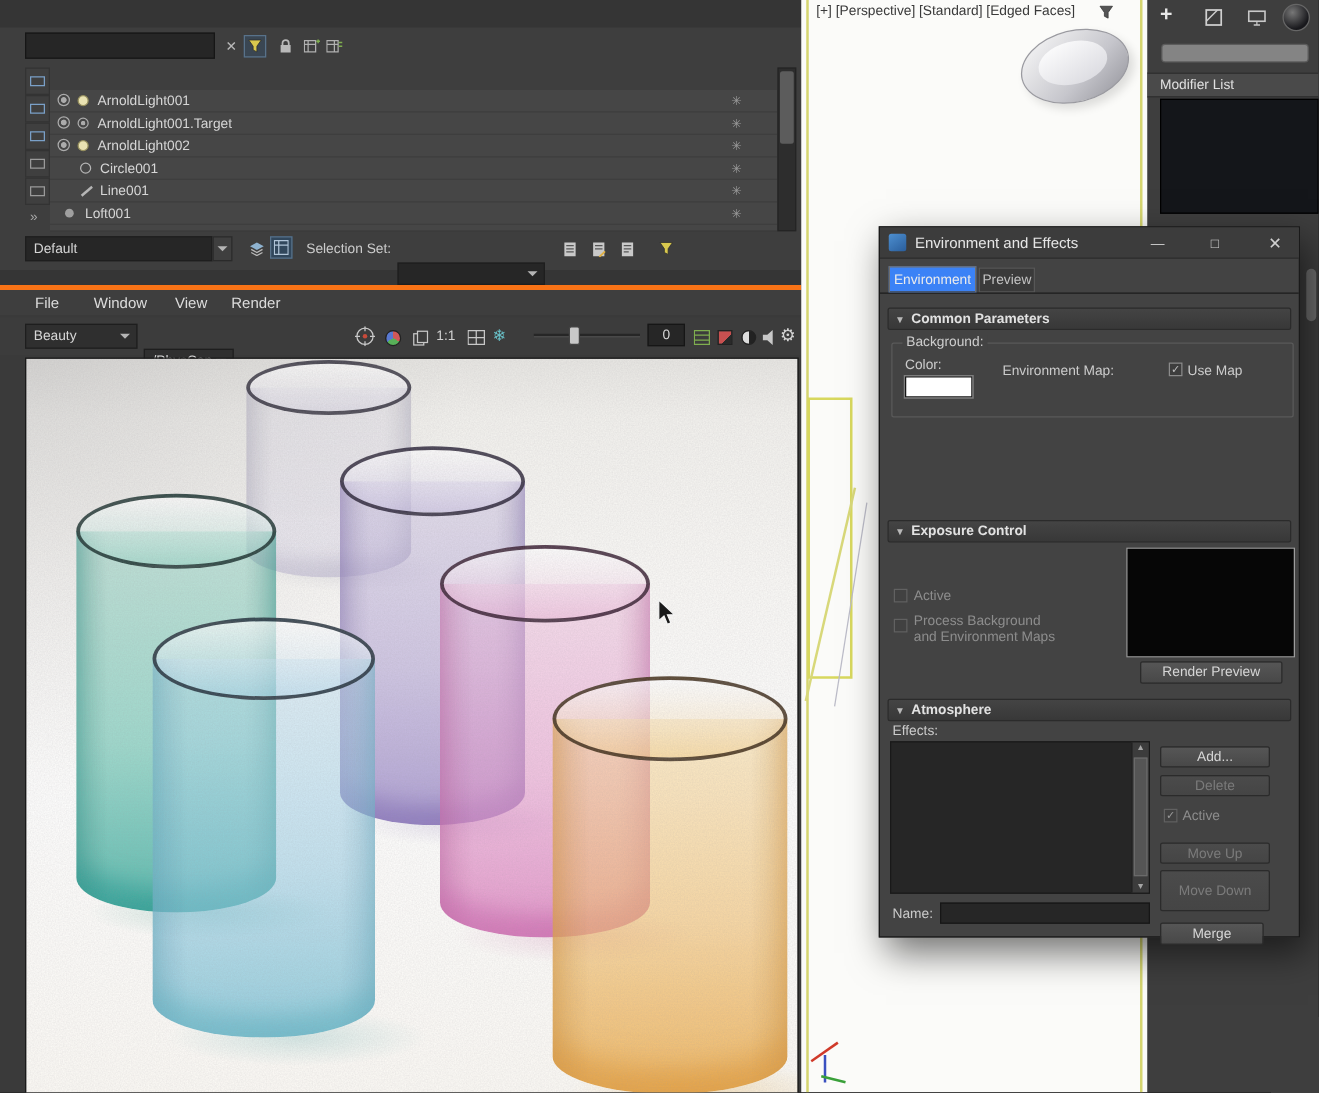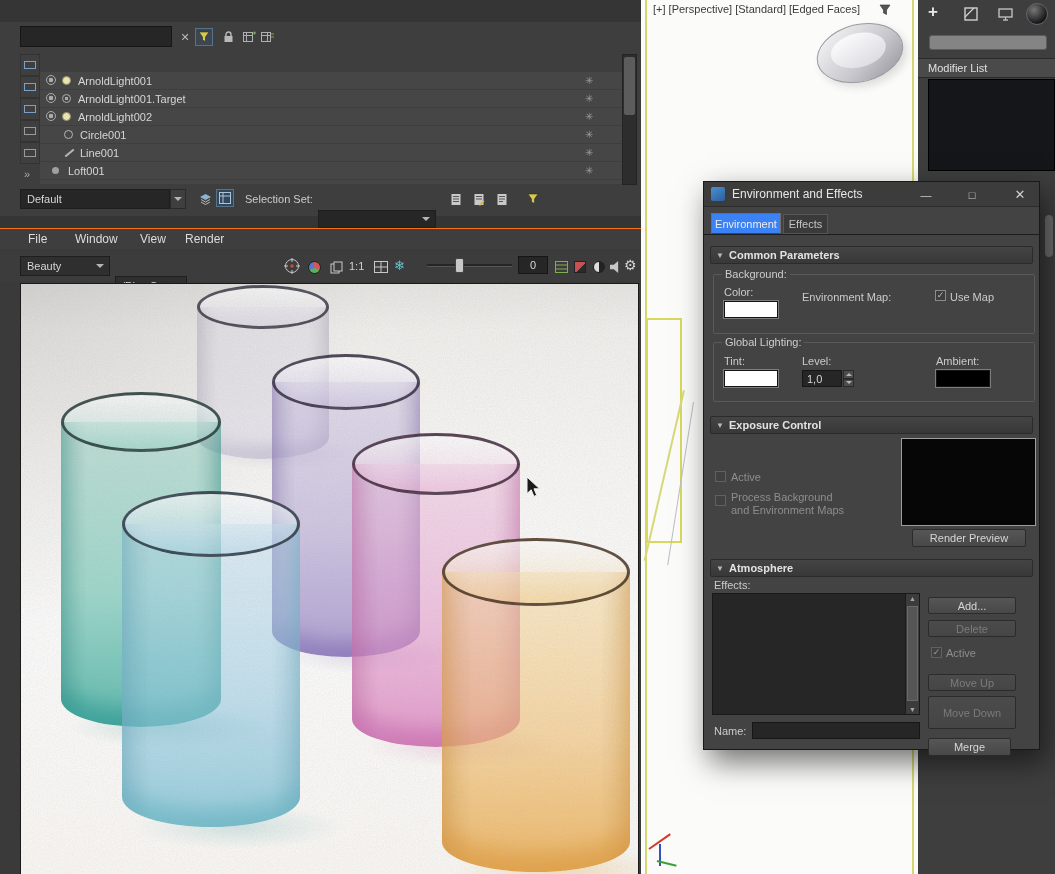--- a/index.html
+++ b/index.html
@@ -28,21 +28,21 @@
 .bulb{position:absolute;width:9px;height:9px;top:4px;border-radius:50%;background:#e9e2b2;border:1px solid #97905f}
 .targ{position:absolute;width:9px;height:9px;top:4px;border:1px solid #ababab;border-radius:50%;background:radial-gradient(circle,#ababab 0 1.6px,rgba(0,0,0,0) 2px)}
 .circ{position:absolute;width:9px;height:9px;top:4px;border:1px solid #b5b5b5;border-radius:50%}
 .line-ic{position:absolute;width:11px;height:2px;top:8px;background:#b5b5b5;transform:rotate(-40deg)}
 .loft-ic{position:absolute;width:7px;height:7px;top:5px;background:#9f9f9f;border-radius:50%}
 .frz{position:absolute;left:545px;top:3px;color:#9a9a9a;font-size:10px}
 .stripbtn{position:absolute;left:20px;width:20px;height:22px;background:#3f3f3f;border:1px solid #333;display:flex;align-items:center;justify-content:center}
 .mon{width:12px;height:8px;border:1px solid #7aa0c8}
 .mon.gray{border-color:#9a9a9a}
 
-#rfw{left:0;top:228px;width:641px;height:646px;background:#3a3a3a;border-top:1px solid #f97316}
+#rfw{left:0;top:228px;width:641px;height:646px;background:#3a3a3a;border-top:4px solid #f97316}
 #rfw-menubar{position:absolute;left:0;top:0;width:641px;height:20px;background:#3e3e3e;color:#dcdcdc;font-size:12px}
 #rfw-menubar span{position:absolute;top:3px}
 #rfw-toolbar{position:absolute;left:0;top:22px;width:641px;height:30px;background:#3c3c3c}
 #canvas{position:absolute;left:20px;top:54px;width:619px;height:592px;overflow:hidden;border:1px solid #1a1a1a;background:radial-gradient(ellipse at 0% 0%,rgba(120,120,125,.18),rgba(0,0,0,0) 40%),linear-gradient(180deg,#e9e8e4 0,#f4f3ef 8%,#fbfaf7 30%,#fffffe 60%,#fdfbf6 100%)}
 .gbody,.grim,.gsh{position:absolute}
 .grim{border-radius:50%}
 .gsh{border-radius:50%}
 .g1b{left:176px;top:23px;width:132px;height:152px;border-radius:0 0 66px 66px/0 0 22px 22px;background:linear-gradient(to right,rgba(110,110,130,.16),rgba(240,240,248,.04) 16%,rgba(240,240,248,.04) 84%,rgba(110,110,130,.16)),linear-gradient(to bottom,rgba(214,211,224,.34),rgba(219,215,233,.5));box-shadow:inset 0 -13px 15px rgba(168,163,190,.32)}
 .g1r{left:176px;top:1px;width:132px;height:44px;border:3px solid rgba(32,30,42,.78);background:linear-gradient(to bottom,rgba(255,255,255,.72),rgba(212,208,228,.32))}
 .g1s{left:183px;top:152px;width:150px;height:34px;background:radial-gradient(ellipse at center,rgba(150,150,172,.2),rgba(150,150,172,0) 70%)}
@@ -388,54 +388,37 @@
   <div id="dialog" class="abs">
     <div id="dlg-title">
       <span class="abs" style="left:7px;top:5px;width:14px;height:14px;border-radius:2px;background:linear-gradient(145deg,#4d8fd0,#2a5e9c)"></span>
       <span class="abs" style="left:28px;top:5px">Environment and Effects</span>
       <span class="winbtn" style="left:208px">—</span>
       <span class="winbtn" style="left:254px">□</span>
       <span class="winbtn" style="left:302px;font-size:13px">✕</span>
     </div>
 
     <div class="tab active" style="left:7px;top:31px;width:70px;height:21px;z-index:2">Environment</div>
-    <div class="tab inactive" style="left:79px;top:32px;width:45px;height:20px">Effects</div>
+    <div class="tab inactive" style="left:79px;top:32px;width:45px;height:20px">Preview</div>
     <div class="abs" style="left:0;top:52px;width:335px;height:1px;background:#1d1d1d"></div>
 
     <div class="rollout" style="top:64px">
       <span class="arr">▼</span>
       <span>Common Parameters</span>
     </div>
 
     <div class="group" style="left:9px;top:92px;width:322px;height:60px">
       <span class="legend">Background:</span>
       <span class="abs lbl" style="left:10px;top:11px">Color:</span>
       <span class="sw" style="left:10px;top:26px;background:#ffffff"></span>
       <span class="abs lbl" style="left:88px;top:16px">Environment Map:</span>
       <span class="cb abs" style="left:221px;top:15px">✓</span>
       <span class="abs lbl" style="left:236px;top:16px">Use Map</span>
     </div>
 
-    <div class="group" style="left:9px;top:160px;width:322px;height:60px">
-      <span class="legend">Global Lighting:</span>
-      <span class="abs lbl" style="left:10px;top:12px">Tint:</span>
-      <span class="sw" style="left:10px;top:27px;background:#ffffff"></span>
-      <span class="abs lbl" style="left:88px;top:12px">Level:</span>
-      <div class="input abs" style="left:88px;top:27px;width:40px;height:17px;display:flex;align-items:center">1,0</div>
-      <div class="spin" style="left:129px;top:27px">
-        <div>
-            <span class="tri-u"></span>
-          </div>
-        <div>
-            <span class="tri-d"></span>
-          </div>
-      </div>
-      <span class="abs lbl" style="left:222px;top:12px">Ambient:</span>
-      <span class="sw" style="left:222px;top:27px;background:#000000"></span>
-    </div>
 
     <div class="rollout" style="top:234px">
       <span class="arr">▼</span>
       <span>Exposure Control</span>
     </div>
     <div class="abs" style="left:197px;top:256px;width:135px;height:88px;background:#060606;border:1px solid #9c9c9c"></div>
     <span class="cb dis abs" style="left:11px;top:289px"></span>
     <span class="abs dlbl" style="left:27px;top:289px">Active</span>
     <span class="cb dis abs" style="left:11px;top:313px"></span>
     <span class="abs dlbl" style="left:27px;top:309px">Process Background</span>

